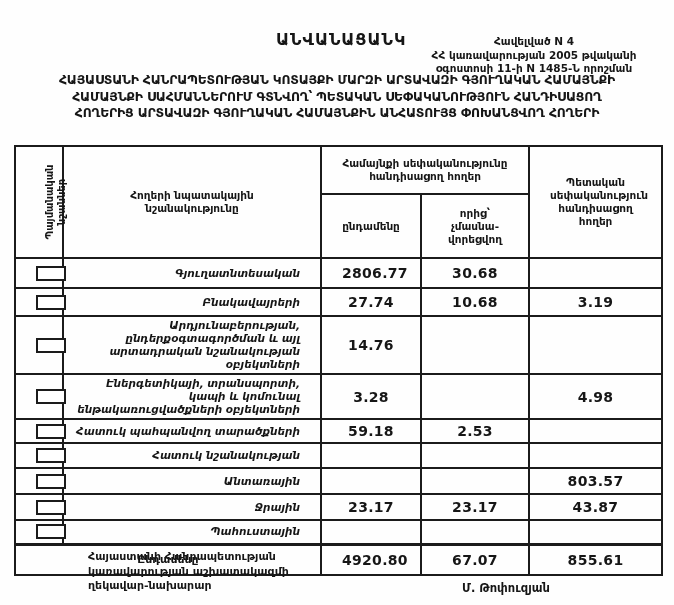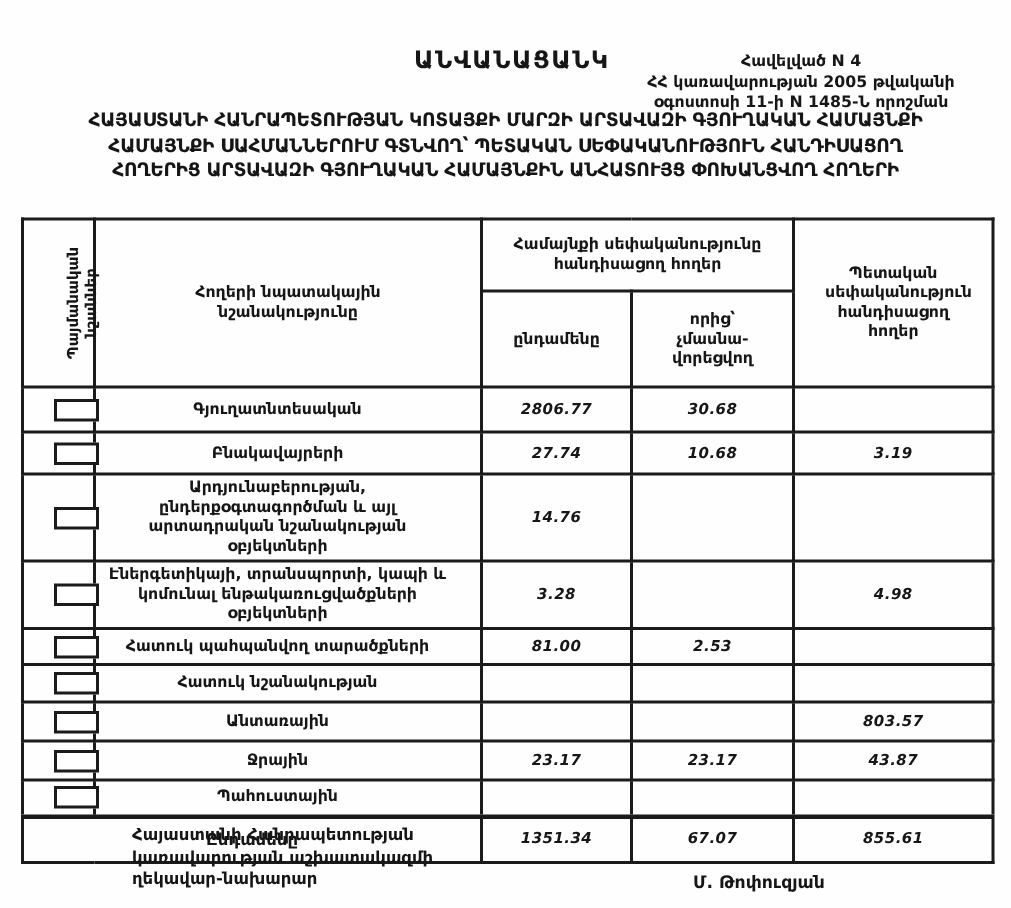--- a/index.html
+++ b/index.html
@@ -48,22 +48,22 @@
   thead th { text-align:center; line-height:13px; }
   thead tr.h-top { height:48px; }
   thead tr.h-sub { height:64px; }
   .vwrap { position:relative; width:40px; height:106px; margin:0 auto; }
   .vwrap .vtext {
     position:absolute; left:50%; top:50%;
     transform:translate(-50%,-50%) rotate(-90deg);
     width:92px; text-align:center;
     font-size:10px; line-height:12px;
   }
-  td.name-cell { text-align:center; padding-left:6px; line-height:13px; }
-  td.num-cell  { text-align:center; font-size:10px; letter-spacing:0.3px;font-style:italic; }
+  td.name-cell { text-align:right; padding-left:6px; line-height:13px;font-style:italic; }
+  td.num-cell  { text-align:center; font-size:14px; letter-spacing:0.3px; }
   td.sign-cell { text-align:center; }
   .cbox {
     display:inline-block; width:30px; height:15px;
     border:2px solid #1b1b1b; background:#fff;
     vertical-align:middle;
   }
   tbody tr:nth-child(1){ height:30px; }
   tbody tr:nth-child(2){ height:28px; }
   tbody tr:nth-child(3){ height:38px; }
   tbody tr:nth-child(4){ height:34px; }
@@ -150,21 +150,21 @@
     <tr>
       <td class="sign-cell"><span class="cbox"></span></td>
       <td class="name-cell">Էներգետիկայի, տրանսպորտի, կապի և կոմունալ ենթակառուցվածքների  օբյեկտների</td>
       <td class="num-cell">3.28</td>
       <td class="num-cell"></td>
       <td class="num-cell">4.98</td>
     </tr>
     <tr>
       <td class="sign-cell"><span class="cbox"></span></td>
       <td class="name-cell">Հատուկ պահպանվող տարածքների</td>
-      <td class="num-cell">81.00</td>
+      <td class="num-cell">59.18</td>
       <td class="num-cell">2.53</td>
       <td class="num-cell"></td>
     </tr>
     <tr>
       <td class="sign-cell"><span class="cbox"></span></td>
       <td class="name-cell">Հատուկ նշանակության</td>
       <td class="num-cell"></td>
       <td class="num-cell"></td>
       <td class="num-cell"></td>
     </tr>
@@ -186,21 +186,21 @@
       <td class="sign-cell"><span class="cbox"></span></td>
       <td class="name-cell">Պահուստային</td>
       <td class="num-cell"></td>
       <td class="num-cell"></td>
       <td class="num-cell"></td>
     </tr>
   </tbody>
   <tfoot>
     <tr>
       <td colspan="2" class="total-label">Ընդամենը</td>
-      <td class="num-cell">1351.34</td>
+      <td class="num-cell">4920.80</td>
       <td class="num-cell">67.07</td>
       <td class="num-cell">855.61</td>
     </tr>
   </tfoot>
 </table>
 
 <div class="signer-block">
   <div>Հայաստանի Հանրապետության</div>
   <div>կառավարության աշխատակազմի</div>
   <div>ղեկավար-նախարար</div>

